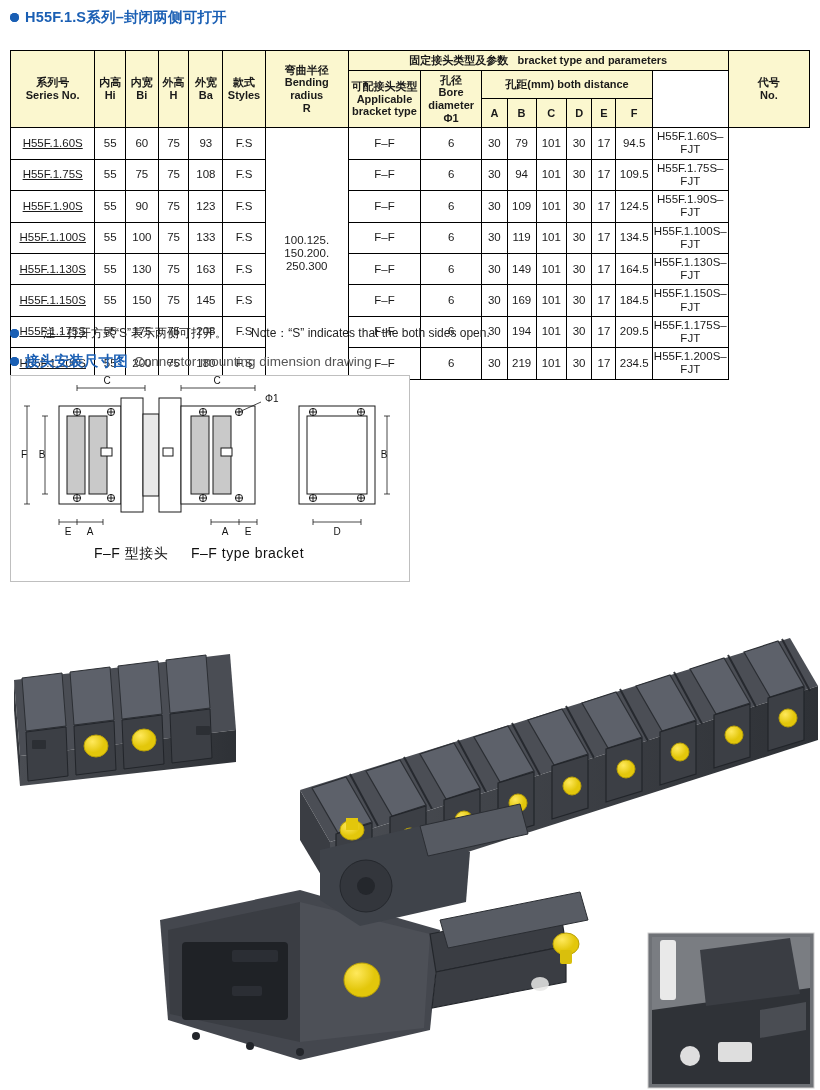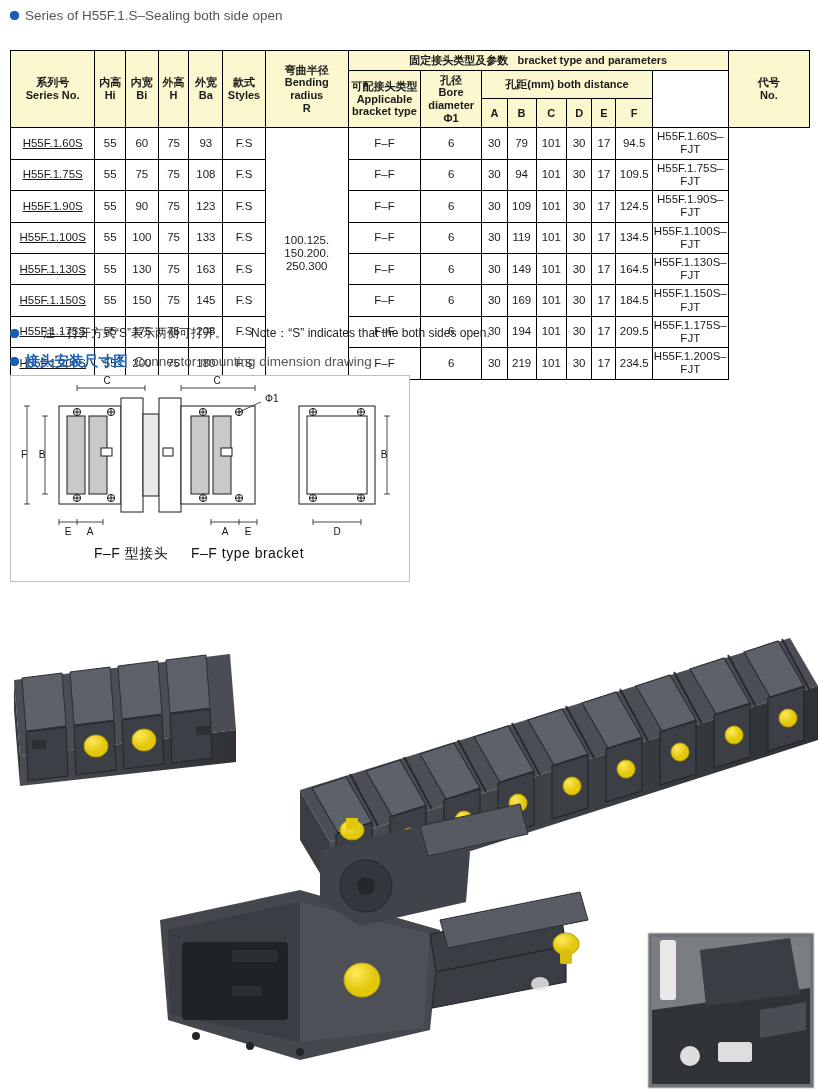--- a/index.html
+++ b/index.html
@@ -76,21 +76,21 @@
   #photo-area{
     position:absolute;left:0;top:590px;width:820px;height:500px;
     background:#ffffff;overflow:hidden;
   }
 </style>
 </head>
 <body>
 
 <div id="title-row" class="section-head">
   <span class="bullet"></span>
-  <span class="head-en">Series of H55F.1.S–Sealing both side open</span>
+  <span class="head-cn">H55F.1.S系列–封闭两侧可打开</span>
 </div>
 
 <div id="spec-table-wrap">
   <table class="spec">
     <thead>
       <tr>
         <th rowspan="3" style="width:88px">
           <span class="cn">系列号</span>
           <span class="en">Series No.</span>
         </th>

